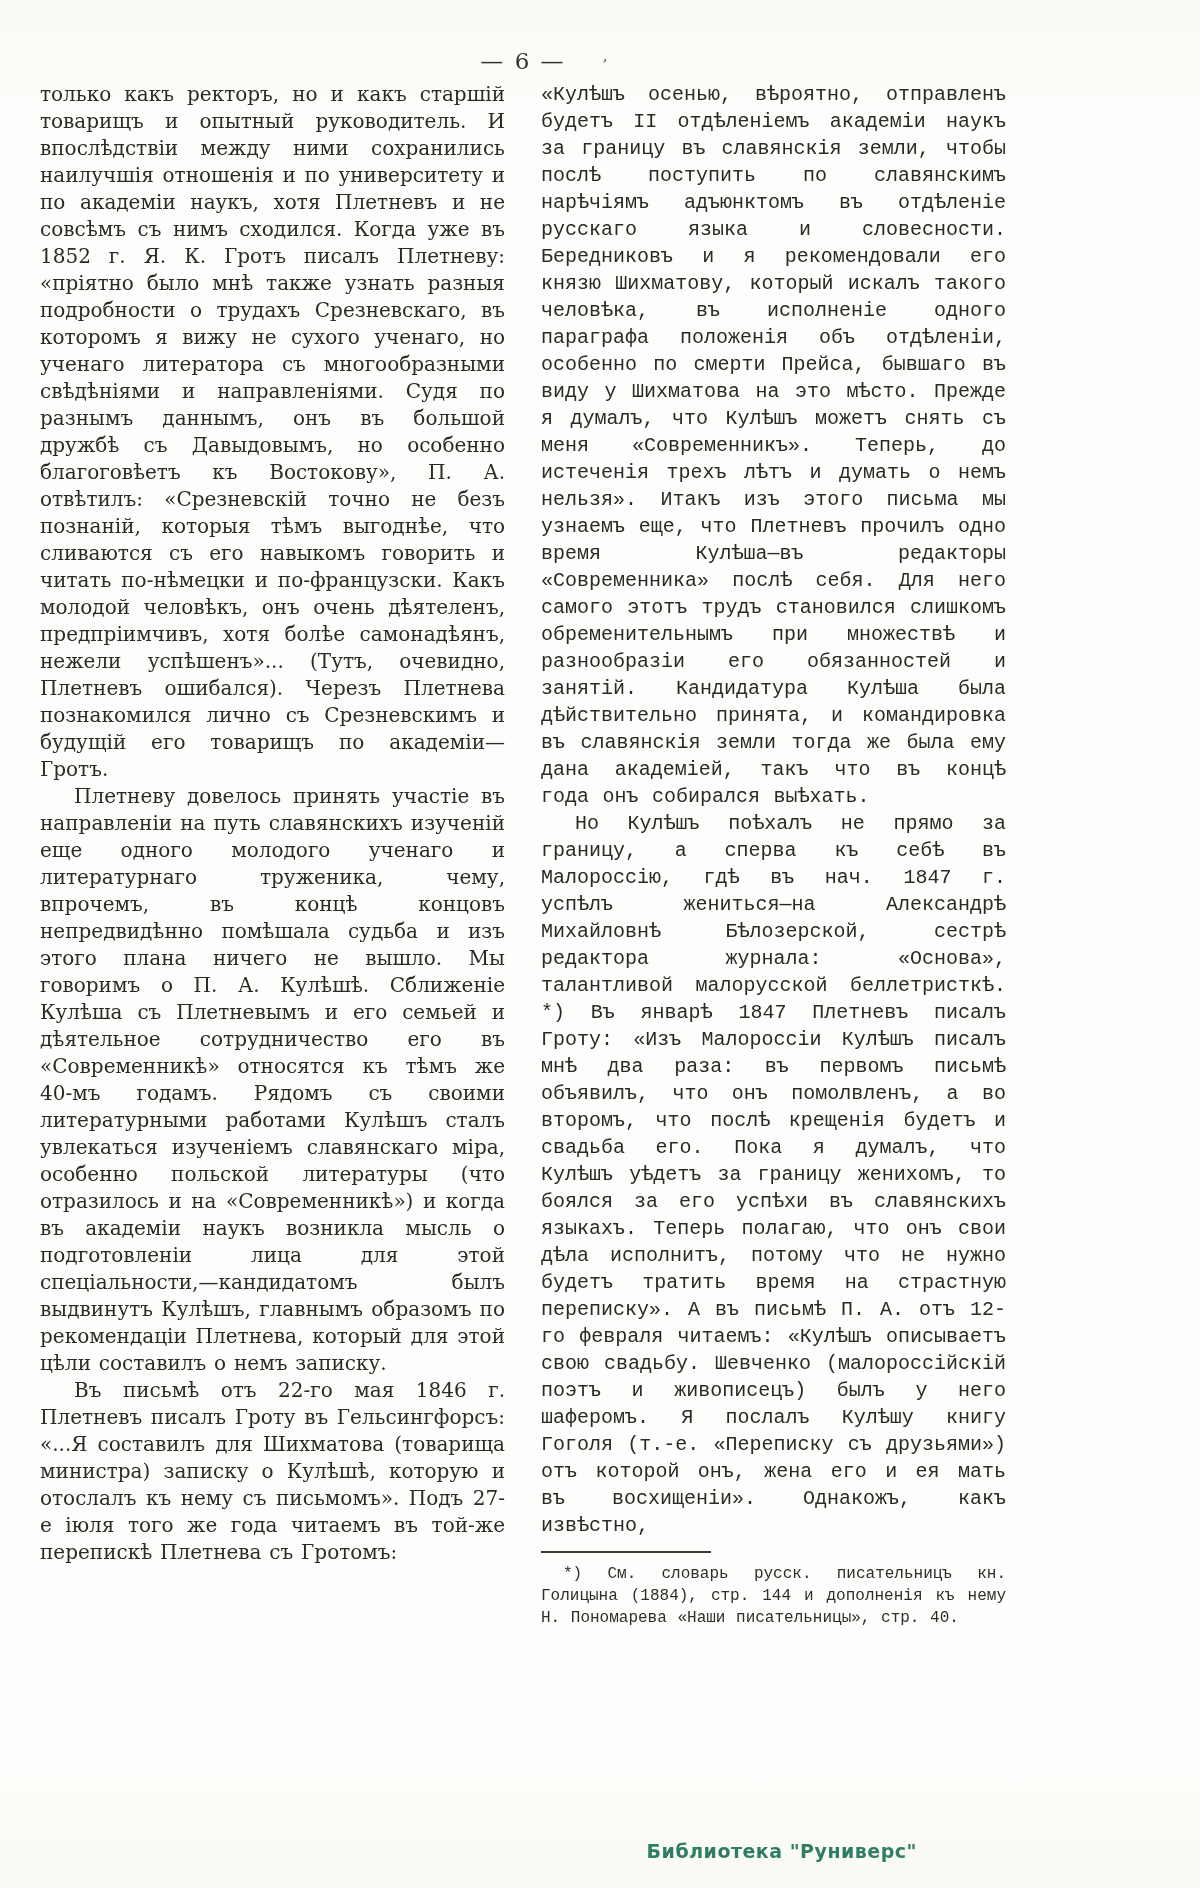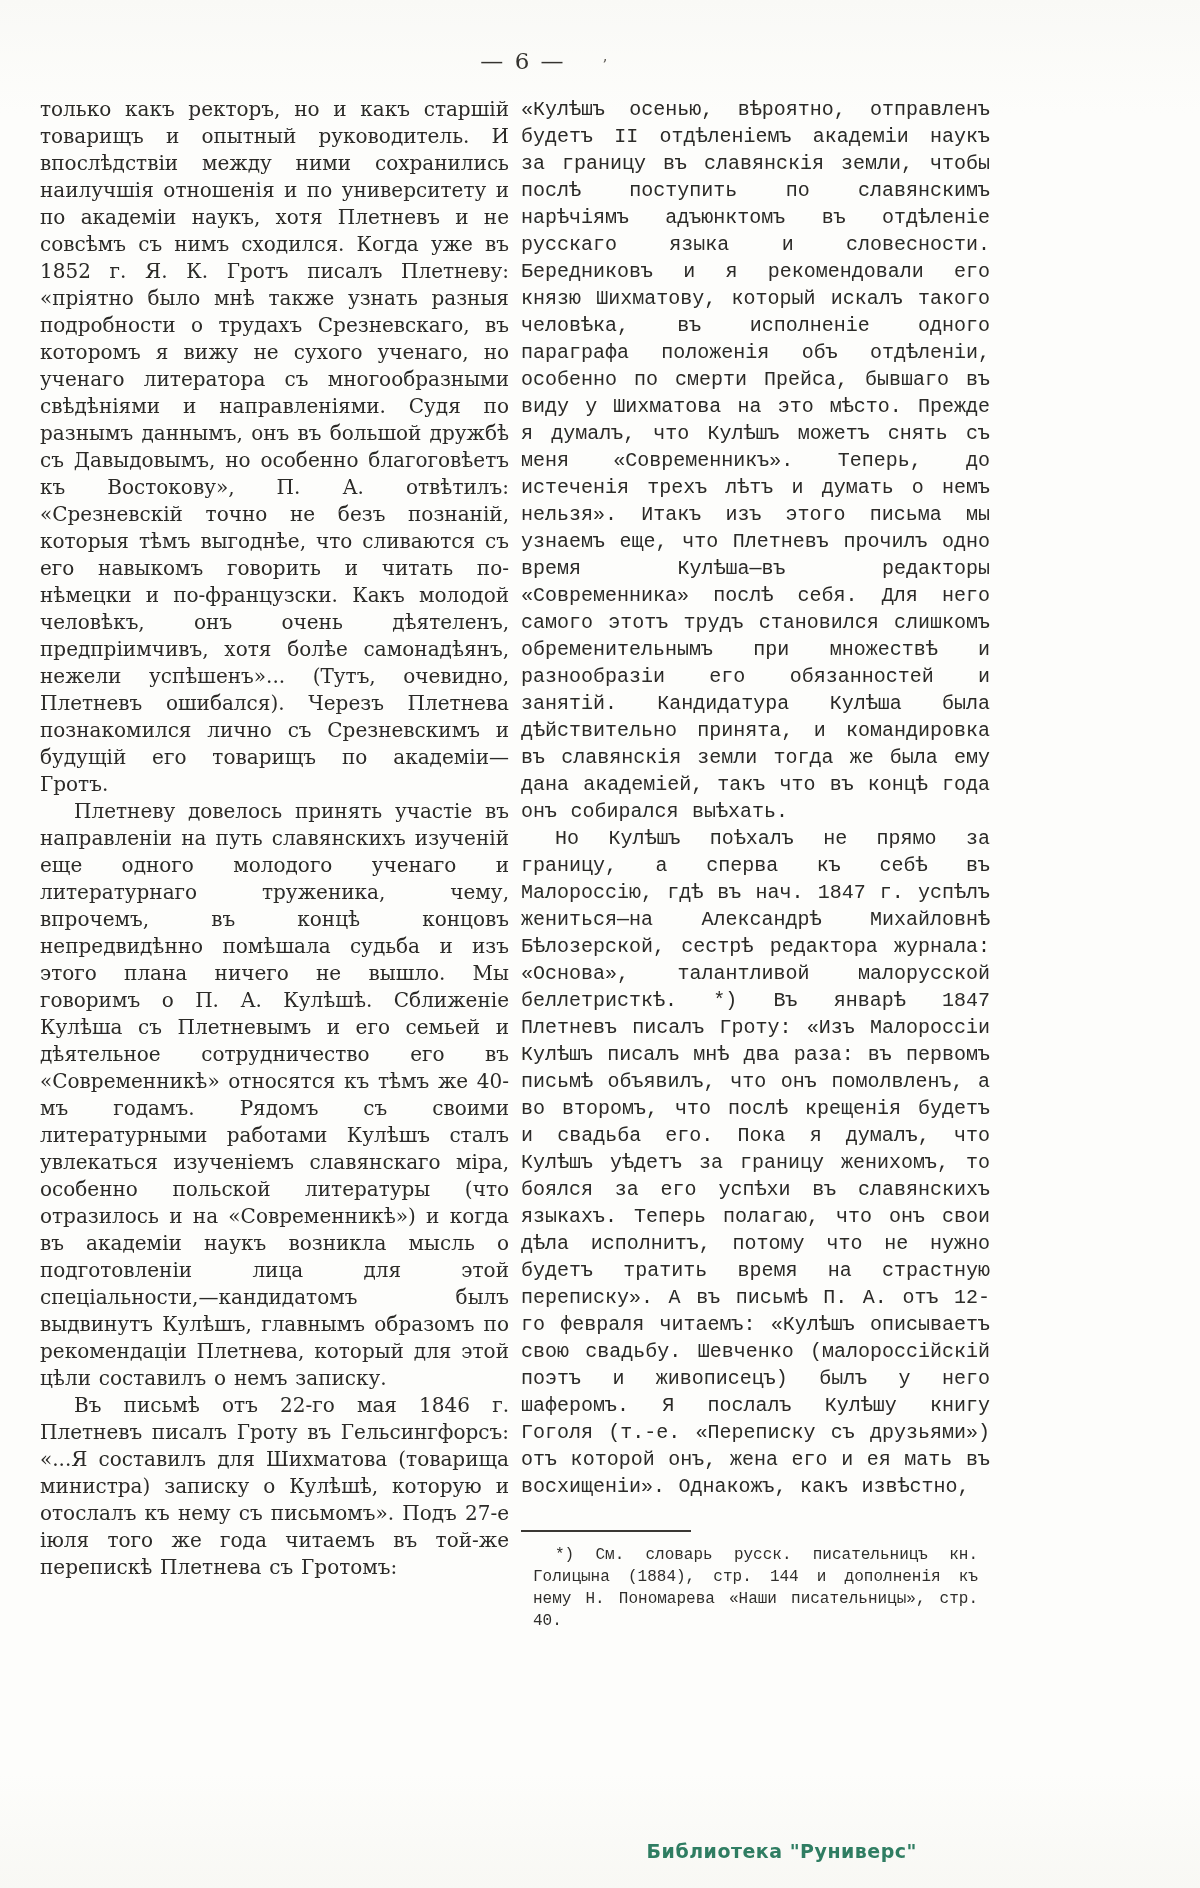--- a/index.html
+++ b/index.html
@@ -28,25 +28,25 @@
   }
   .stray-mark {
     position: absolute;
     top: 56px;
     left: 602px;
     font-size: 15px;
     color: #5a5751;
   }
   .columns {
     position: absolute;
-    top: 96px;
+    top: 81px;
     left: 40px;
     width: 966px;
     display: flex;
-    gap: 12px;
+    gap: 36px;
   }
   .column {
     width: 469px;
     font-size: 20px;
     line-height: 27px;
     text-align: justify;
   }
   .column p {
     margin: 0;
     text-indent: 34px;
@@ -64,21 +64,21 @@
     font-size: 16px;
     line-height: 22px;
     color: #2f2e2b;
   }
   .footnote-rule {
     width: 170px;
     border-top: 2px solid #3a3834;
     margin-bottom: 10px;
   }
   .footnote p {
-    margin: 12px;
+    margin: 0;
     text-indent: 22px;
     text-align: justify;
     word-spacing: 1px;
   }
   .watermark {
     position: absolute;
     right: 283px;
     bottom: 26px;
     font-family: "DejaVu Sans", "Liberation Sans", sans-serif;
     font-size: 19px;

